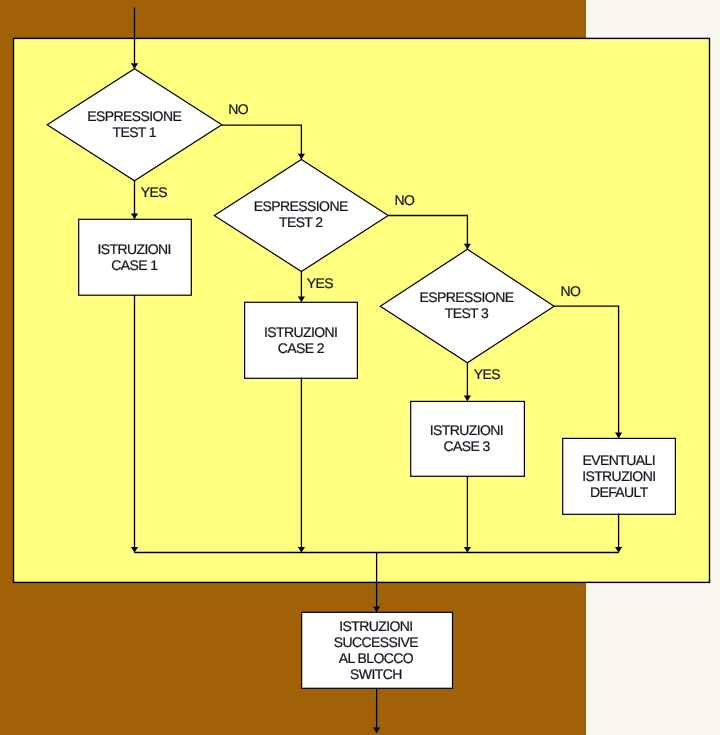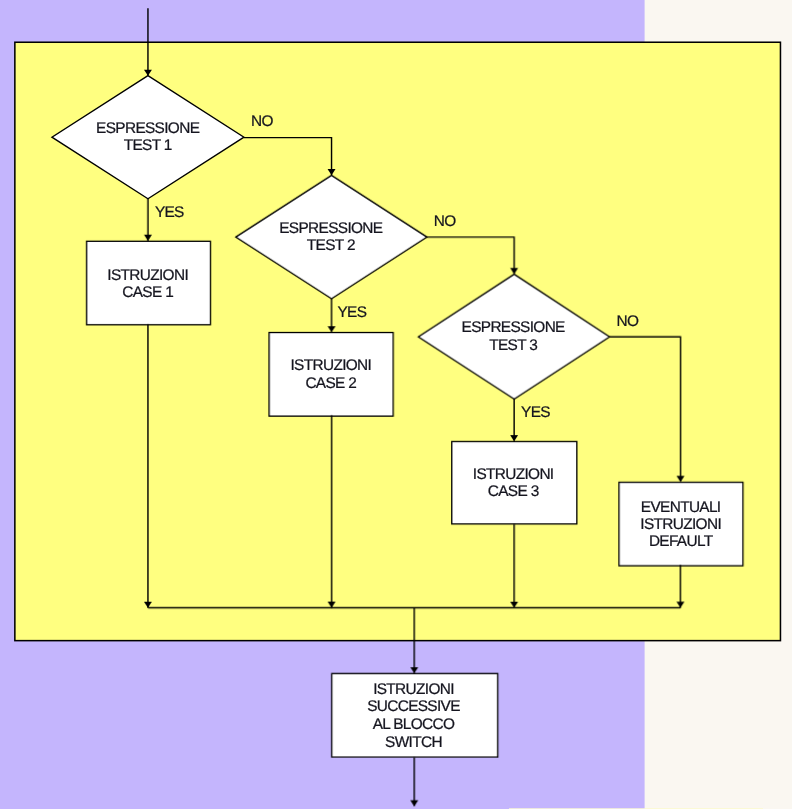--- a/index.html
+++ b/index.html
@@ -9,21 +9,21 @@
     width: 720px;
     height: 735px;
     overflow: hidden;
     background: #faf7f1;
     font-family: "Liberation Sans", sans-serif;
   }
   #canvas {
     position: relative;
     width: 586px;
     height: 735px;
-    background: #c4b5fd;
+    background: #a16207;
   }
   svg#chart { display: block; shape-rendering: geometricPrecision; }
   svg text {
     text-rendering: geometricPrecision;
     transform: translateZ(0);
   }
   .shape { fill: #ffffff; stroke: #000000; stroke-width: 1.2; }
   .block { fill: #ffff80; stroke: #000000; stroke-width: 1.4; }
   .conn { stroke: #000000; stroke-width: 1.3; fill: none; }
   .head { fill: #000000; stroke: none; }

